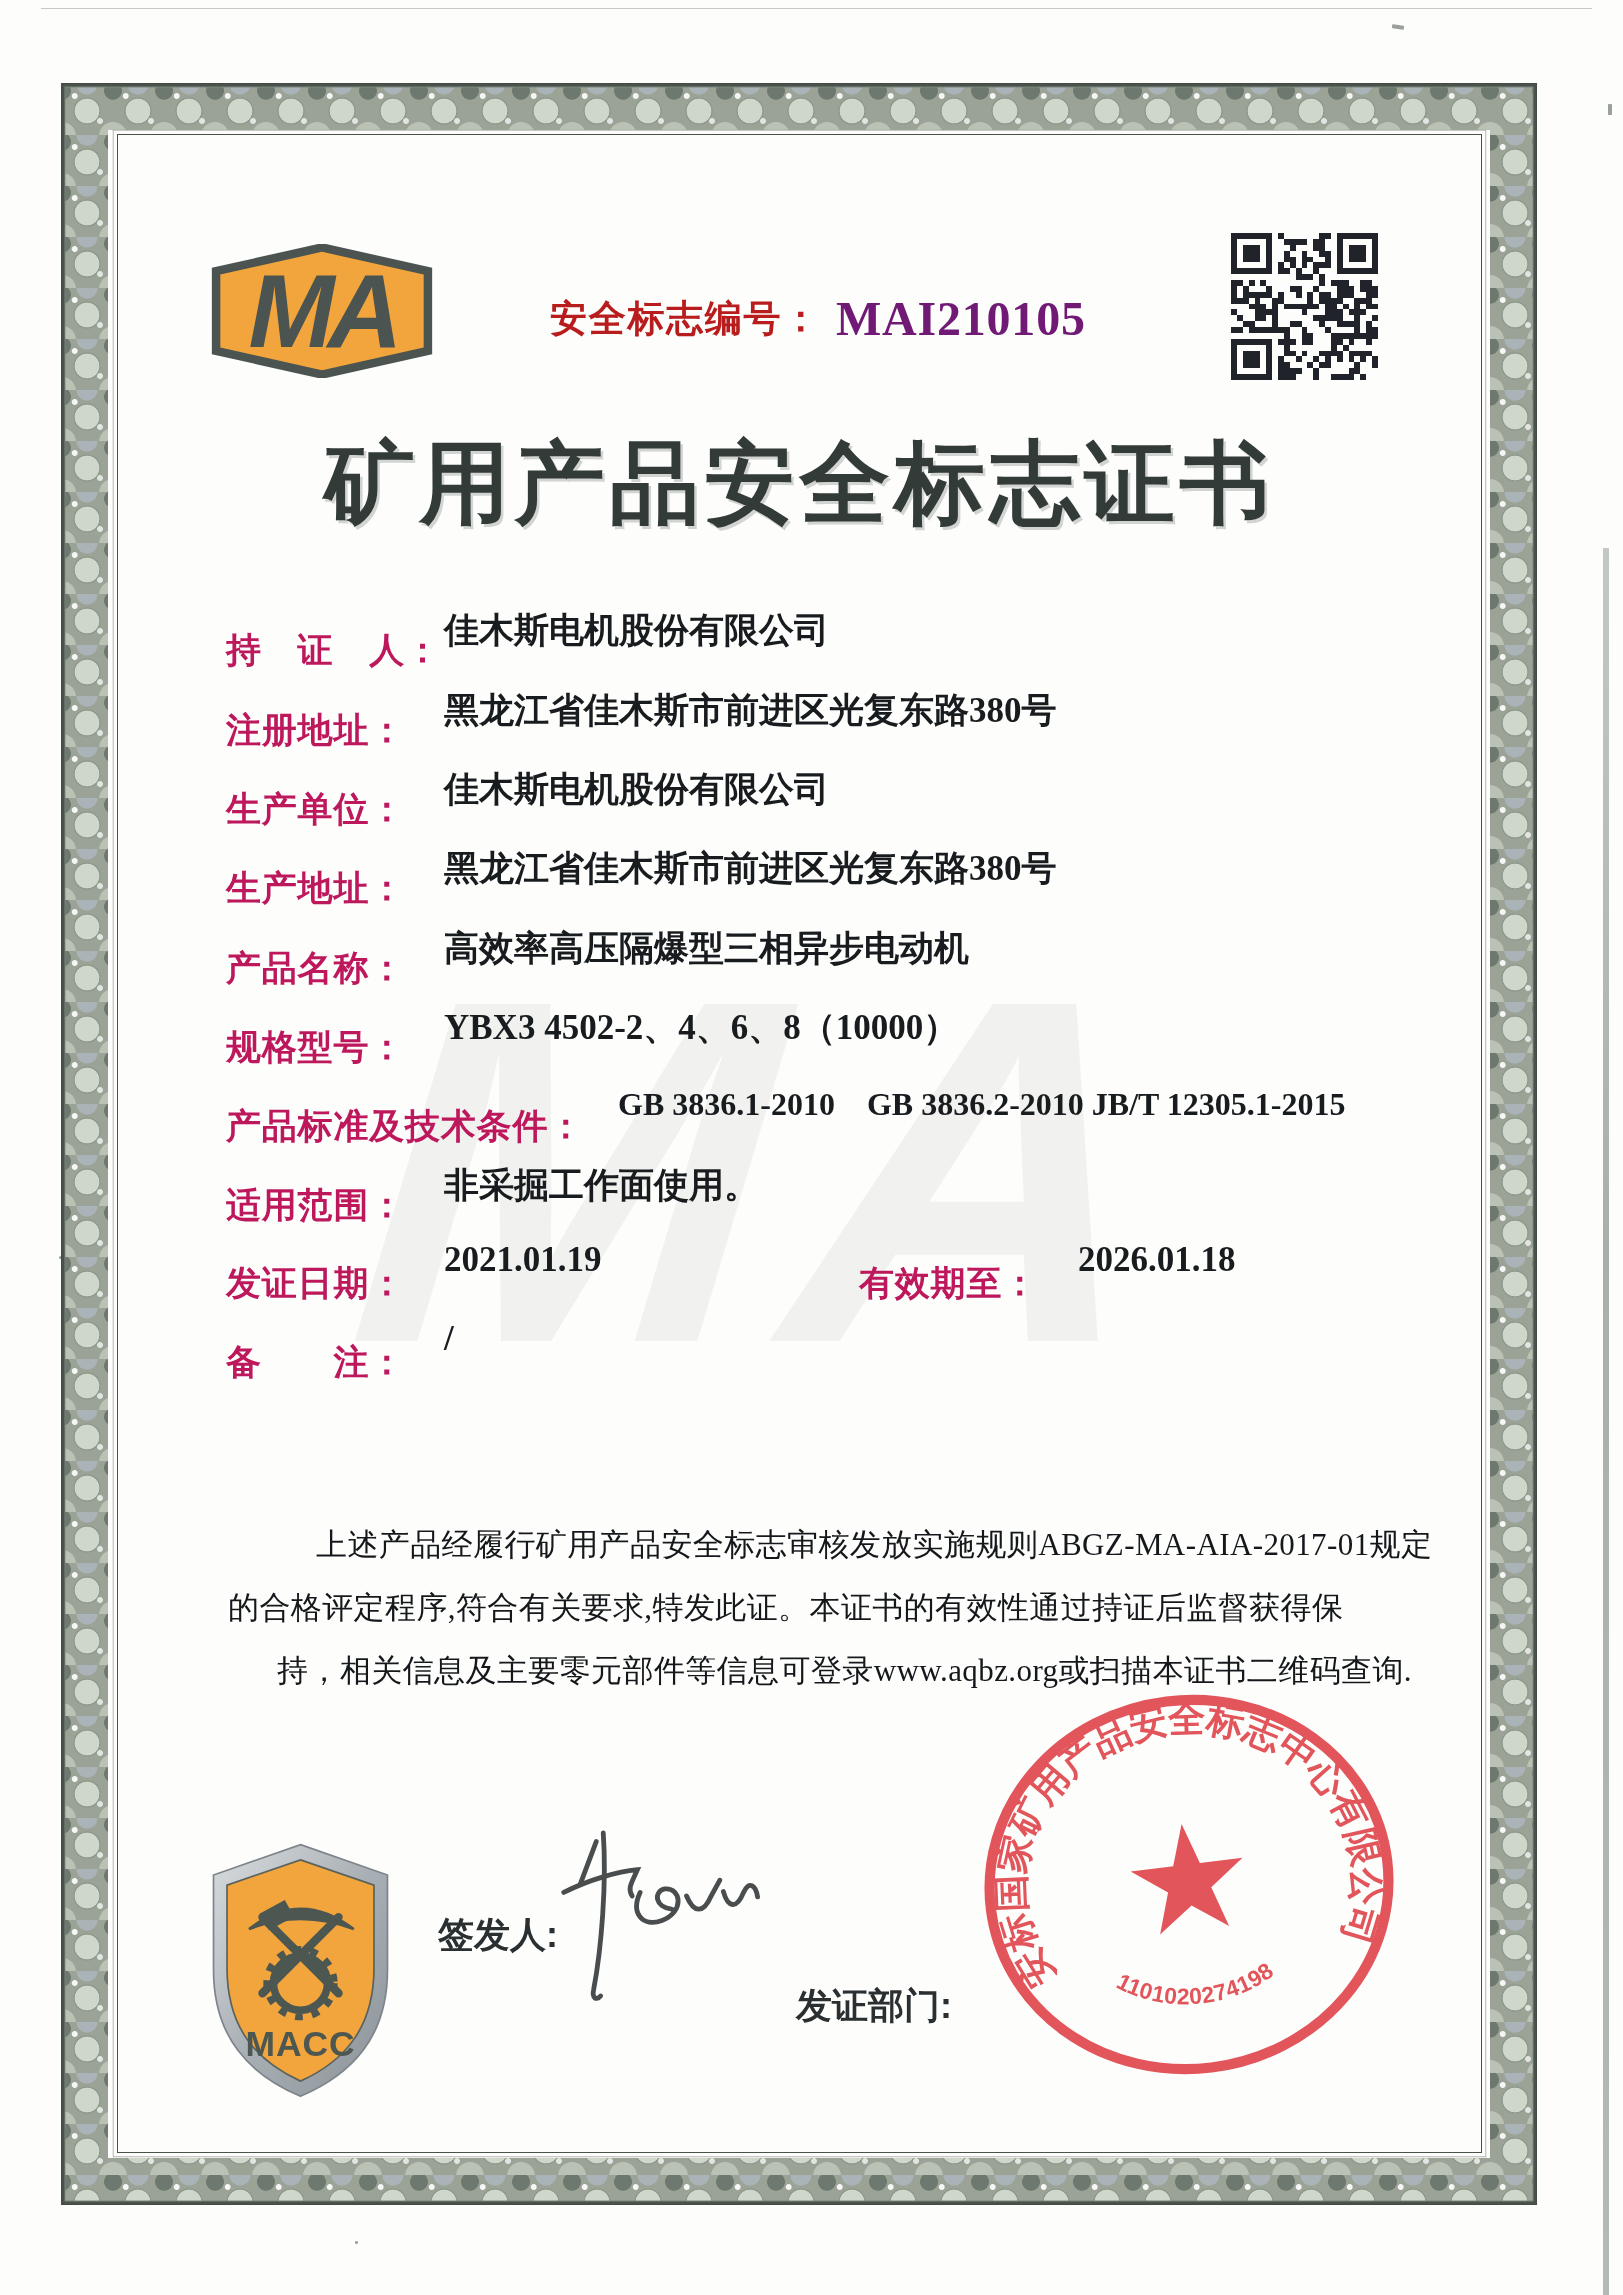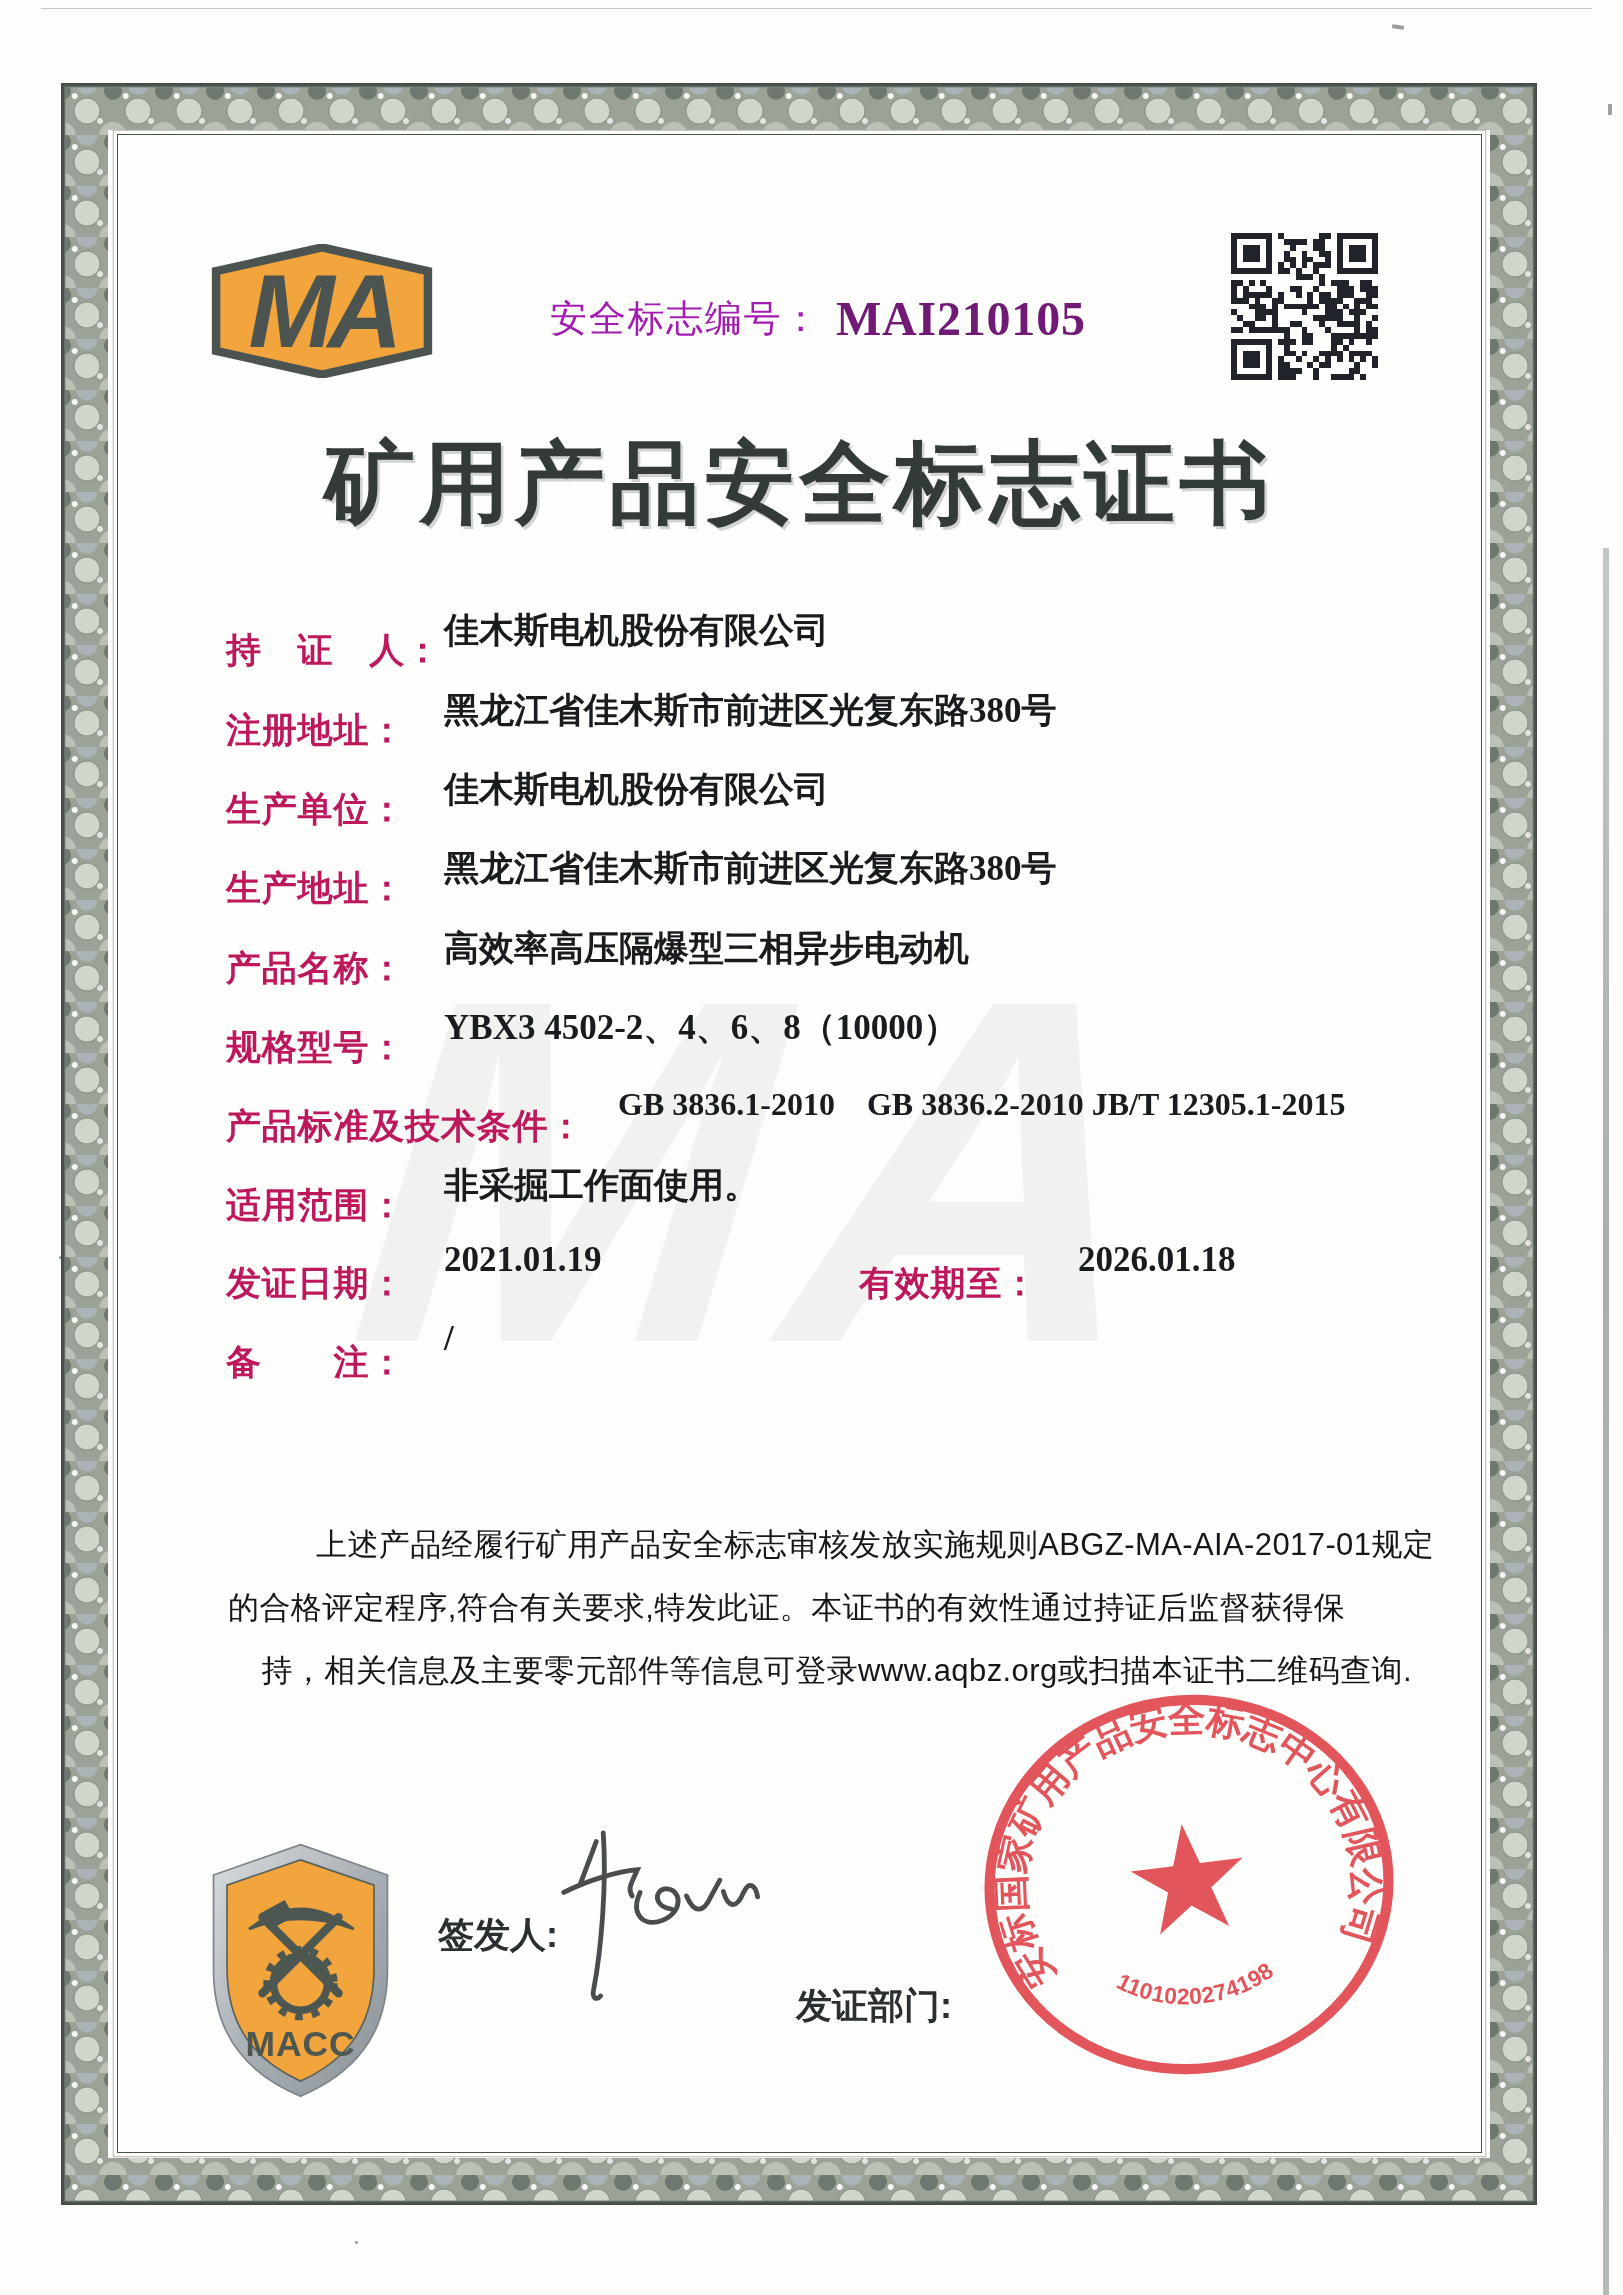--- a/index.html
+++ b/index.html
@@ -48,21 +48,21 @@
   .watermark{
     position:absolute;left:364px;top:926px;
     font-size:490px;font-weight:bold;font-style:italic;letter-spacing:25px;
     color:#8d988f;opacity:.10;transform:skewX(-6deg);
     white-space:nowrap;line-height:1;
   }
 
   
   .ma-logo{position:absolute;left:211px;top:244px;width:222px;height:134px;}
   .safety-line{position:absolute;left:550px;top:294px;height:49px;display:flex;align-items:center;gap:15px;white-space:nowrap;}
-  .safety-label{font-size:37px;font-weight:normal;color:#a21caf;letter-spacing:1.7px;}
+  .safety-label{font-size:37px;font-weight:bold;color:#b91c1c;letter-spacing:1.7px;}
   .safety-number{font-family:"Liberation Serif", serif;font-size:48px;font-weight:600;color:#701a75;letter-spacing:0.8px;}
   .qr{position:absolute;left:1231px;top:233px;width:147px;height:147px;}
 
   
   .title{
     position:absolute;left:117px;top:423px;width:1365px;text-align:center;
     font-family:"Liberation Serif", serif;font-weight:bold;
     font-size:90px;letter-spacing:5px;color:#333b38;white-space:nowrap;
     text-shadow:2.5px 2.5px 0 rgba(100,108,102,.28);
   }
@@ -75,21 +75,21 @@
   .f-label{position:absolute;left:0;font-size:35px;font-weight:bold;color:#be185d;white-space:nowrap;letter-spacing:0.8px;margin-top:20px;}
   .f-value{position:absolute;left:218px;font-size:35px;font-weight:600;color:#181c1f;white-space:nowrap;
     font-family:"Liberation Serif", serif;}
   .r7 .f-value{left:392px;font-size:32px;}
   .dates-row .l2{left:633px;}
   .dates-row .v2{left:852px;}
 
   
   .para-line{
     position:absolute;left:228px;width:1184px;font-size:31px;color:#15181b;
-    font-family:Liberation Sans, sans-serif;font-weight:500;letter-spacing:0.4px;white-space:nowrap;
+    font-family:Liberation Serif, serif;font-weight:500;letter-spacing:0.4px;white-space:nowrap;
   }
   .p1{top:1524px;padding-left:88px;}
   .p2{top:1587px;}
   .p3{top:1650px;text-align:right;}
 
   
   .macc-shield{position:absolute;left:200px;top:1841px;width:201px;height:259px;text-align:center;}
   .signer-label{position:absolute;left:438px;top:1911px;font-size:36px;font-weight:bold;color:#2a2f31;white-space:nowrap;}
   .signature{position:absolute;left:548px;top:1808px;width:228px;height:211px;}
   .dept-label{position:absolute;left:796px;top:1982px;font-size:36px;font-weight:bold;color:#2a2f31;white-space:nowrap;}

